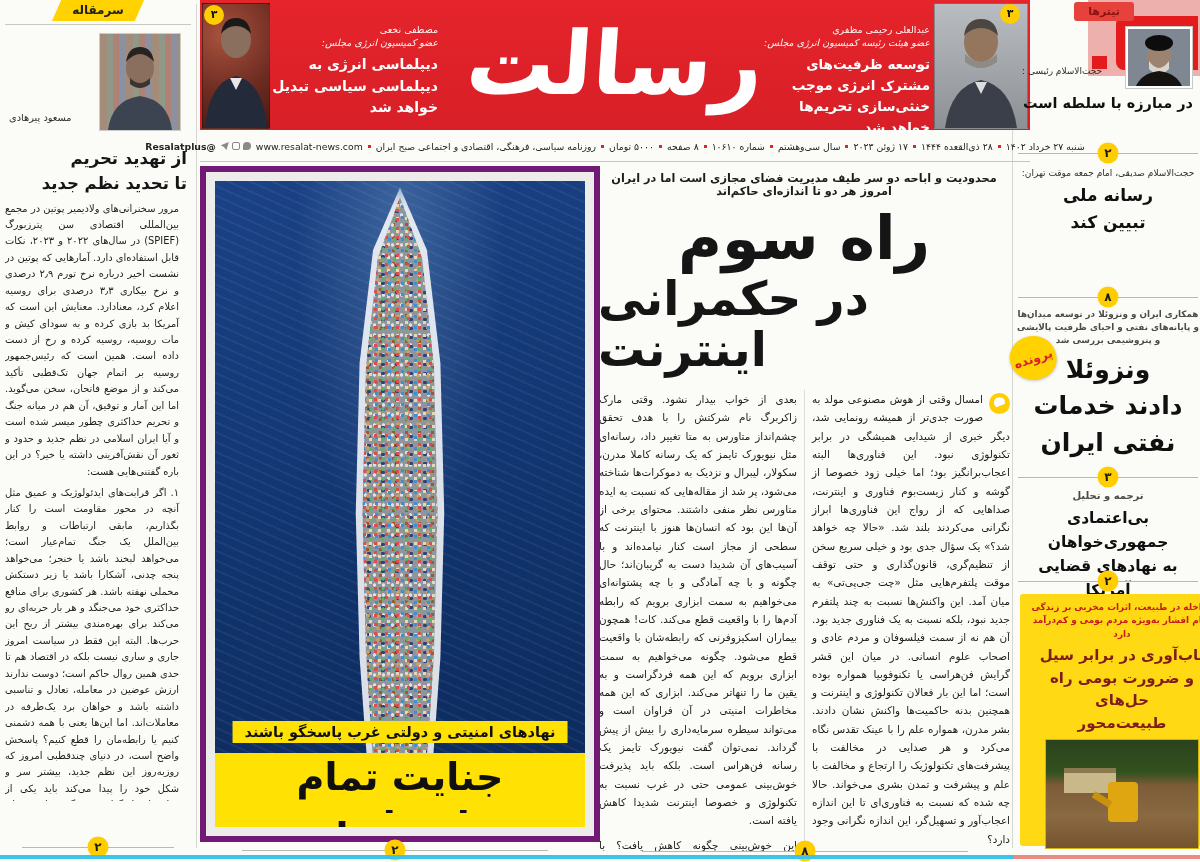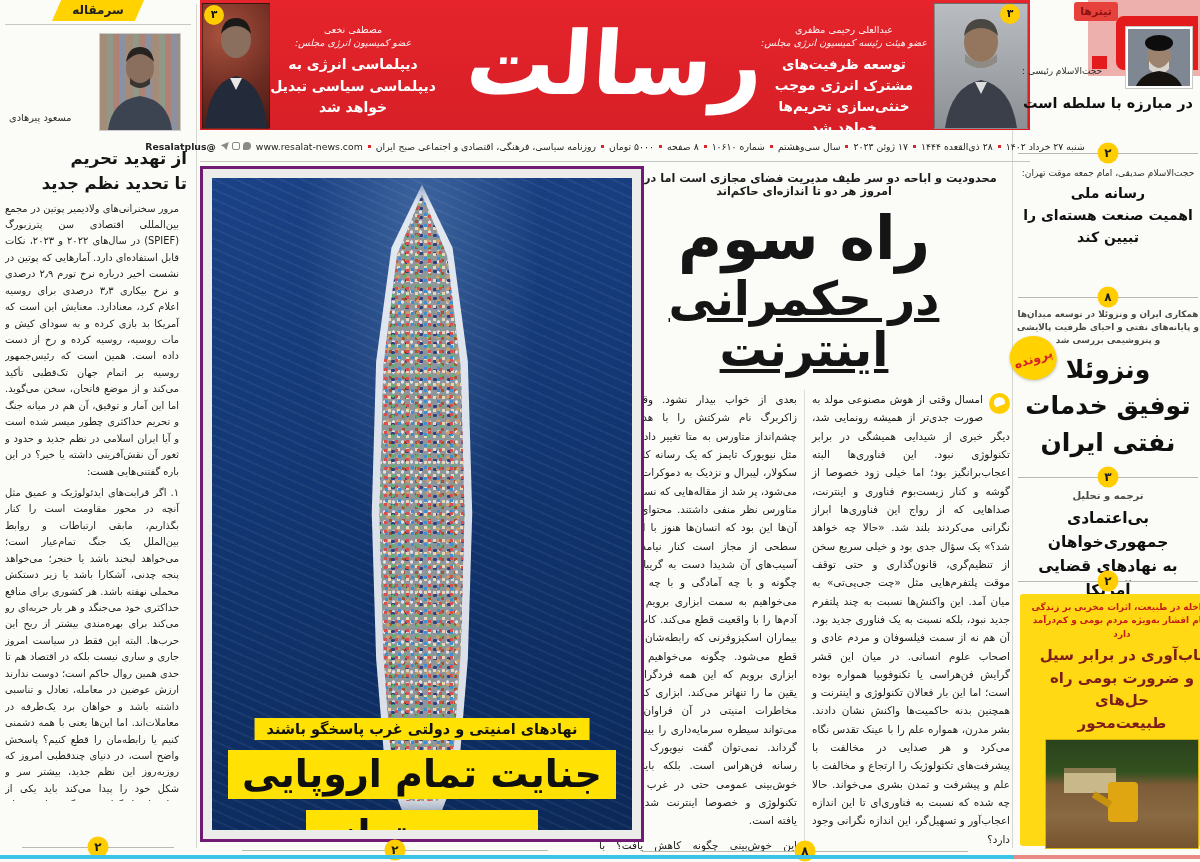--- a/index.html
+++ b/index.html
@@ -14,50 +14,50 @@
   
   .masthead{position:absolute;left:200px;top:0;width:830px;height:130px;background:linear-gradient(180deg,#e5242b,#d81f27);}
   .mast-logo{position:absolute;left:244px;top:-10px;width:342px;height:140px;color:#fff;font-size:88px;font-weight:bold;
     text-align:center;line-height:148px;transform:skewX(-4deg);letter-spacing:-4px;}
   .person-photo{position:absolute;top:3px;height:124px;border:1px solid rgba(0,0,0,.25);overflow:hidden;}
   .person-photo svg{width:100%;height:100%;display:block;}
   .pp-left{left:2px;width:66px;background:radial-gradient(circle at 30% 25%,#a8523d 0%,#6e2c22 55%,#471a14 100%);}
   .pp-right{left:734px;width:92px;background:linear-gradient(180deg,#b9bcc0,#8d9196);}
   .photo-badge{position:absolute;width:20px;height:20px;border-radius:50%;background:#ffcd00;color:#111;font-size:11px;
     font-weight:bold;text-align:center;line-height:20px;z-index:5;}
-  .quote{position:absolute;top:24px;color:#fff;text-align:center;}
+  .quote{position:absolute;top:24px;color:#fff;text-align:right;}
   .q-name{font-size:9.5px;opacity:.95;}
   .q-role{font-size:9.5px;opacity:.95;margin-top:2px;font-style:italic;}
   .q-text{font-size:14px;font-weight:bold;line-height:1.55;margin-top:6px;}
   .lq{left:68px;width:170px;}
   .rq{left:558px;width:172px;}
   
   .dateline{position:absolute;left:200px;top:131px;width:830px;height:30px;display:flex;align-items:center;justify-content:center;
     font-size:9.3px;color:#232323;border-bottom:1px solid #c6c6c1;white-space:nowrap;}
   .dl-seg{display:inline-block;}
   .dl-seg + .dl-seg::before{content:"";display:inline-block;width:3px;height:3px;background:#d9262c;margin:0 5px 2px 5px;}
   .dl-icons{display:inline-flex;gap:3px;margin:0 5px;}
   .dl-icons i{width:8px;height:8px;display:inline-block;background:#8a8a86;}
   .i-tg{clip-path:polygon(0 40%,100% 0,72% 100%,38% 62%);}
   .i-ig{border-radius:2px;background:transparent!important;border:1.5px solid #8a8a86;box-sizing:border-box;}
   .i-tw{border-radius:50% 50% 50% 0;}
   
   .main-art{position:absolute;left:598px;top:166px;width:412px;height:700px;}
   .main-kicker{font-size:11.3px;font-weight:bold;text-align:center;color:#1c1c1c;margin-top:6px;}
   .main-h1{font-size:60px;font-weight:bold;text-align:center;line-height:1.08;letter-spacing:-2px;margin-top:8px;}
-  .main-h2{font-size:47px;font-weight:bold;text-align:center;line-height:1.1;letter-spacing:-2px;margin-top:2px;text-decoration:underline;}
+  .main-h2{font-size:47px;font-weight:bold;text-align:left;line-height:1.1;letter-spacing:-2px;margin-top:2px;}
   .body-cols{display:flex;gap:0;margin-top:14px;height:462px;overflow:hidden;}
   .bcol{width:198px;font-size:10.4px;line-height:1.76;text-align:justify;color:#1b1b1b;}
   .bcol p{margin:0 0 6px 0;}
   .vsep{width:1px;background:#dddddb;margin:0 7px;}
   .ornament{float:right;width:21px;height:21px;margin:3px 0 2px 6px;border-radius:50%;background:#ffcd00;position:relative;}
   .ornament::after{content:"";position:absolute;left:5px;top:4px;width:11px;height:11px;border-radius:50%;background:#fff;
     clip-path:polygon(0 0,100% 0,100% 60%,0 100%);}
   
-  .boat-block{position:absolute;left:200px;top:166px;width:444px;height:676px;background:#ecedea;border:3px solid #701a75;box-sizing:border-box;padding:9px;}
+  .boat-block{position:absolute;left:200px;top:166px;width:400px;height:676px;background:#ecedea;border:6px solid #701a75;box-sizing:border-box;padding:9px;}
   .boat-photo{position:relative;width:100%;height:100%;background:
       radial-gradient(ellipse at 50% 8%,rgba(170,210,240,.25) 0%,transparent 40%),
       repeating-linear-gradient(24deg,rgba(255,255,255,.05) 0 2px,transparent 2px 9px),
       linear-gradient(165deg,#1b4286 0%,#123672 45%,#0b2858 100%);overflow:hidden;}
   .wake{position:absolute;left:24%;top:1%;width:52%;height:97%;background:rgba(255,255,255,.85);filter:blur(11px);
     clip-path:polygon(50% 0%,64% 10%,71% 28%,73% 52%,71% 75%,67% 92%,58% 100%,42% 100%,33% 92%,29% 75%,27% 52%,29% 28%,36% 10%);}
   .hull{position:absolute;left:27%;top:2.5%;width:46%;height:94%;background-color:#8e959b;background-image:
       radial-gradient(circle,#d94f4f 1.6px,transparent 2px),
       radial-gradient(circle,#3e8fd4 1.6px,transparent 2px),
       radial-gradient(circle,#e8d6b8 1.5px,transparent 2px),
@@ -87,21 +87,21 @@
   .ed-title{font-size:16.5px;font-weight:bold;line-height:1.5;margin:6px 4px 4px 0;}
   .ed-body{font-size:9.9px;line-height:1.66;text-align:justify;color:#1c1c1c;height:600px;overflow:hidden;margin-top:4px;}
   .ed-body p{margin:0 12px 5px 0;}
   
   .sidebar{position:absolute;left:1016px;top:0;width:184px;height:856px;}
   .corner{position:absolute;left:72px;top:0;width:112px;height:76px;background:#eeb0ad;}
   .corner-logo{position:absolute;left:28px;top:16px;width:82px;height:54px;background:#e41b1c;border-radius:8px 0 0 8px;overflow:hidden;}
   .corner-logo::before{content:"";position:absolute;left:10px;top:12px;width:62px;height:8px;background:#fff;border-radius:4px;}
   .corner-logo::after{content:"";position:absolute;left:18px;top:30px;width:40px;height:8px;background:#fff;border-radius:4px;}
   .corner-sq{position:absolute;left:4px;top:56px;width:15px;height:13px;background:#e41b1c;}
-  .hl-tab{position:absolute;left:58px;top:2px;width:44px;height:19px;background:#e6423b;border-radius:3px;color:#8c1212;
+  .hl-tab{position:absolute;left:58px;top:2px;width:60px;height:19px;background:#e6423b;border-radius:3px;color:#8c1212;
     font-size:11px;font-weight:bold;text-align:center;line-height:19px;z-index:6;}
   .raisi{position:absolute;left:110px;top:27px;width:62px;height:57px;border:2px solid #fff;outline:1px solid #c9c9c4;overflow:hidden;
     background:linear-gradient(180deg,#9aa2ad,#6b737e);}
   .raisi svg{width:100%;height:100%;display:block;}
   .sb-caption{position:absolute;font-size:9px;color:#2d2d2d;}
   .sb-h{position:absolute;left:0;width:184px;text-align:center;font-weight:bold;color:#101010;}
   .sb-kicker{position:absolute;left:0;width:184px;text-align:center;font-weight:bold;color:#4a4a48;}
   .parvandeh{position:absolute;left:-6px;top:336px;width:46px;height:44px;background:#ffd200;border-radius:48% 52% 45% 55%;
     transform:rotate(-18deg);color:#d5232a;font-weight:bold;font-size:12.5px;display:flex;align-items:center;justify-content:center;
     box-shadow:0 1px 3px rgba(0,0,0,.25);z-index:4;}
@@ -259,34 +259,33 @@
     <div class="sb-caption" style="left:6px;top:66px;width:100px;text-align:left;">حجت‌الاسلام رئیسی :</div>
 
     <div class="sb-h" style="top:92px;font-size:14.5px;line-height:1.55;">
       <div>در مبارزه با سلطه است</div>
     </div>
     <div class="rule-badge" style="left:0;top:142px;width:184px;">
       <span class="num">۲</span>
     </div>
 
     <div class="sb-caption" style="left:0;top:168px;width:184px;text-align:center;">حجت‌الاسلام صدیقی، امام جمعه موقت تهران:</div>
-    <div class="sb-h" style="top:182px;font-size:14px;line-height:1.58;">
+    <div class="sb-h" style="top:182px;font-size:17px;line-height:1.58;">
       <div>رسانه ملی</div>
-      <div>اهمیت صنعت هسته‌ای را</div>
       <div>تبیین کند</div>
     </div>
     <div class="rule-badge" style="left:0;top:286px;width:184px;">
       <span class="num">۸</span>
     </div>
 
     <div class="sb-kicker" style="top:308px;font-size:8.8px;line-height:1.5;">همکاری ایران و ونزوئلا در توسعه میدان‌ها و پایانه‌های نفتی و احیای ظرفیت پالایشی و پتروشیمی بررسی شد</div>
     <div class="parvandeh">پرونده</div>
     <div class="sb-h" style="top:352px;font-size:25px;line-height:1.45;">
       <div>ونزوئلا</div>
-      <div>توفیق خدمات</div>
+      <div>دادند خدمات</div>
       <div>نفتی ایران</div>
     </div>
     <div class="rule-badge" style="left:0;top:466px;width:184px;">
       <span class="num">۳</span>
     </div>
 
     <div class="sb-kicker" style="top:490px;font-size:10px;">ترجمه و تحلیل</div>
     <div class="sb-h" style="top:506px;font-size:15.5px;line-height:1.55;">
       <div>بی‌اعتمادی جمهوری‌خواهان</div>
       <div>به نهادهای قضایی آمریکا</div>

